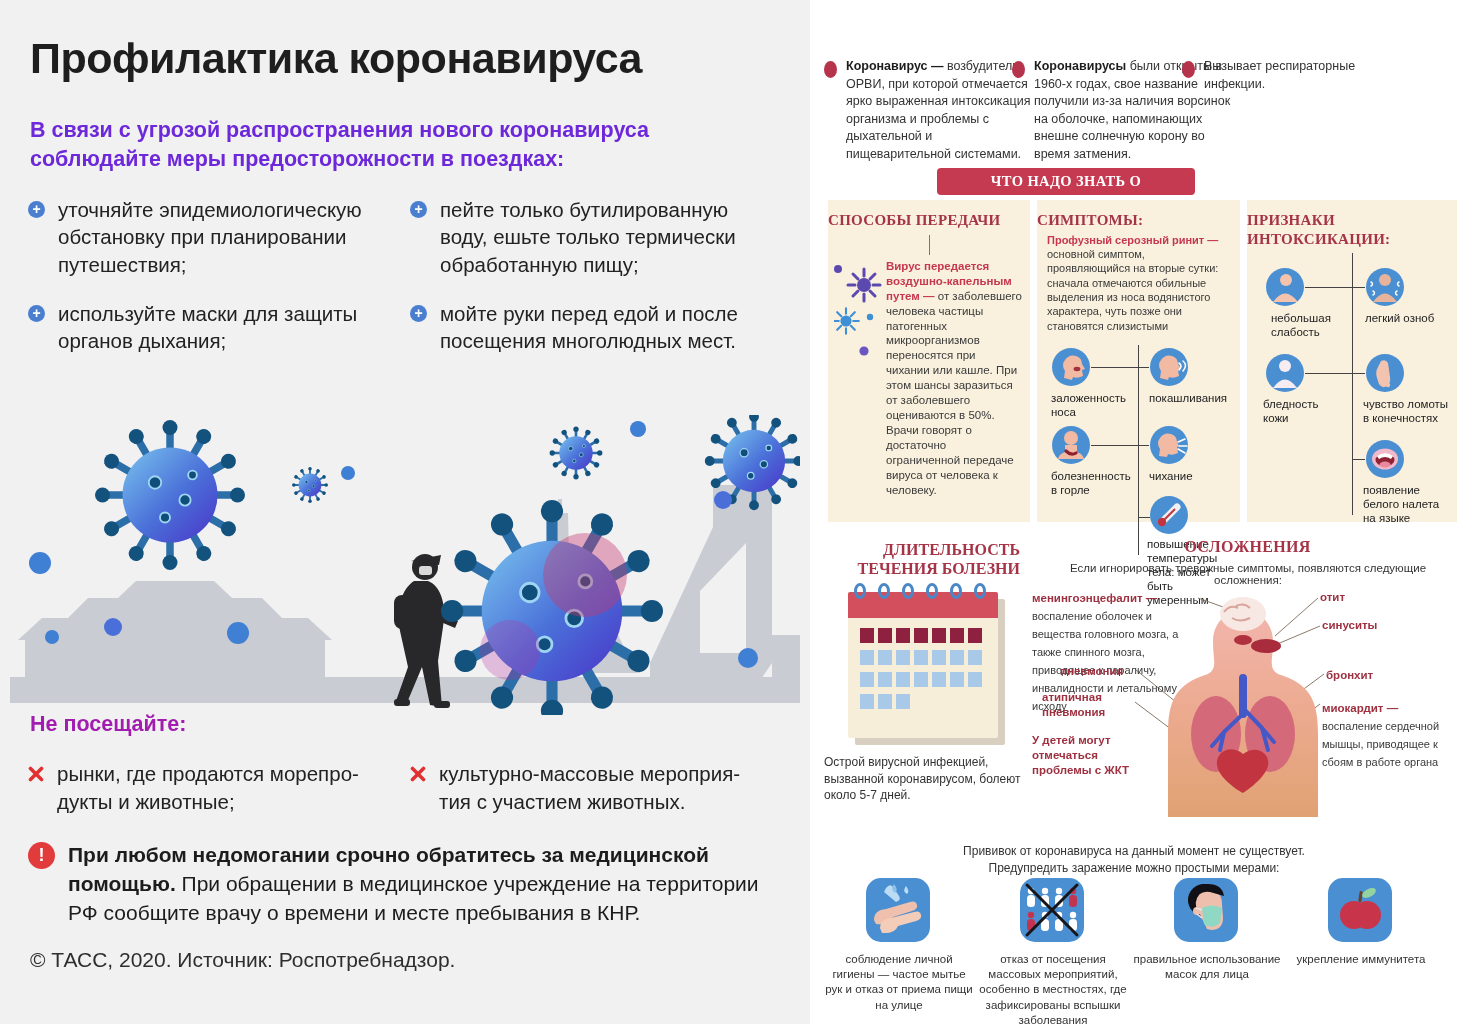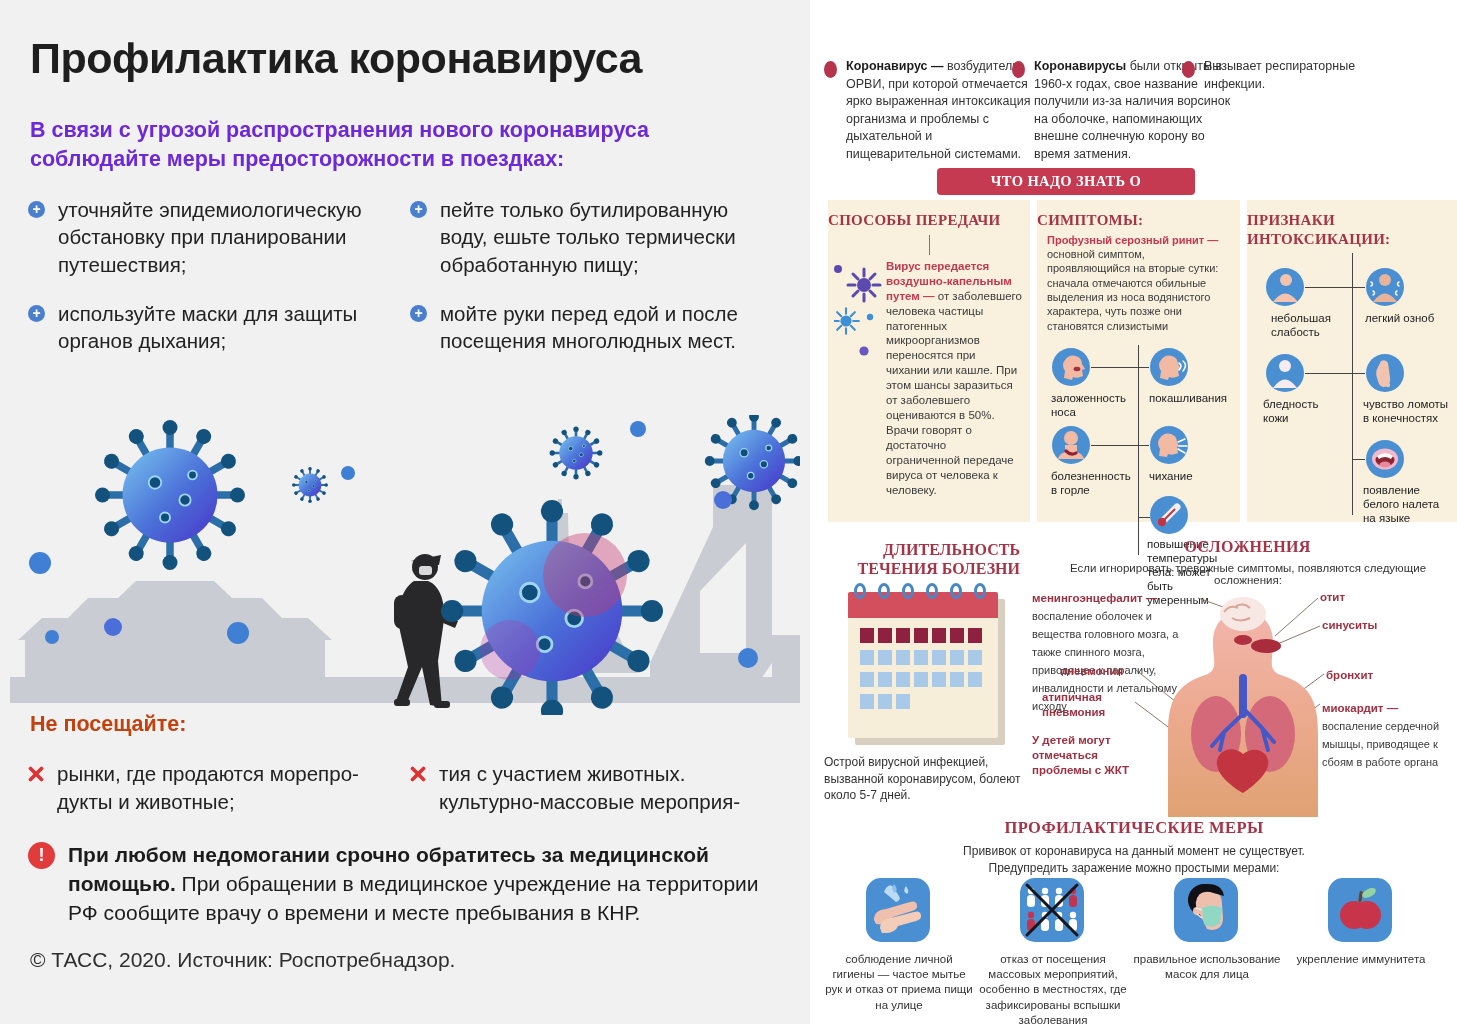--- a/index.html
+++ b/index.html
@@ -8,21 +8,21 @@
   .abs{position:absolute;}
   .serif{font-family:"Liberation Serif","DejaVu Serif",serif;}
 
   
   #left{position:absolute;left:0;top:0;width:810px;height:1024px;background:#f1f1f2;}
   .l-title{left:30px;top:34px;font-size:43px;font-weight:700;color:#1e1e1e;letter-spacing:-0.5px;}
   .l-intro{left:30px;top:116px;width:692px;font-size:21.5px;font-weight:700;line-height:1.33;color:#6d28d9;}
   .tip{display:flex;gap:13px;width:362px;font-size:20.5px;line-height:1.34;color:#222;}
   .tip-ic{flex:0 0 17px;width:17px;height:17px;margin-top:5px;border-radius:50%;background:#4a7fd0;
           color:#fff;font-size:14px;font-weight:700;line-height:17px;text-align:center;}
-  .l-avoid-title{left:30px;top:712px;font-size:21.5px;font-weight:700;color:#c2410c;}
+  .l-avoid-title{left:30px;top:712px;font-size:21.5px;font-weight:700;color:#a21caf;}
   .avoid{display:flex;gap:13px;font-size:20.5px;line-height:1.36;color:#222;}
   .avoid .ln{display:block;}
   .x-ic{flex:0 0 16px;margin-top:6px;}
   .warn-ic{left:28px;top:842px;width:27px;height:27px;border-radius:50%;background:#e23b3b;color:#fff;
            font-weight:700;font-size:18px;line-height:27px;text-align:center;}
   .l-warning{left:68px;top:840px;width:706px;font-size:21px;line-height:1.39;color:#1c1c1c;}
   .l-warning b{font-weight:700;}
   .l-footer{left:30px;top:948px;font-size:21px;color:#2e2e2e;}
 
   
@@ -199,22 +199,22 @@
         </span>
     </div>
     <div class="abs avoid" style="left:410px;top:760px;width:352px;">
       <svg class="x-ic" width="16" height="16" viewBox="0 0 16 16">
         <g stroke="#e03030" stroke-width="3.6" stroke-linecap="round">
             <line x1="2.5" y1="2.5" x2="13.5" y2="13.5"></line>
             <line x1="13.5" y1="2.5" x2="2.5" y2="13.5"></line>
           </g>
       </svg>
       <span>
+          <span class="ln">культурно-массовые мероприя-</span>
           <span class="ln">тия с участием животных.</span>
-          <span class="ln">культурно-массовые мероприя-</span>
         </span>
     </div>
 
     <div class="abs warn-ic">!</div>
     <div class="abs l-warning">
       <b>При любом недомогании срочно обратитесь за медицинской помощью.</b>
       <span>При обращении в медицинское учреждение на территории РФ сообщите врачу о времени и месте пребывания в КНР.</span>
     </div>
 
     <div class="abs l-footer">© ТАСС, 2020. Источник: Роспотребнадзор.</div>
@@ -425,21 +425,20 @@
     <div class="abs clabel" style="left:232px;top:690px;width:95px;">атипичная пневмония</div>
     <div class="abs clabel" style="left:222px;top:733px;width:112px;">У детей могут отмечаться проблемы с ЖКТ</div>
     <div class="abs clabel" style="left:510px;top:590px;width:60px;">отит</div>
     <div class="abs clabel" style="left:512px;top:618px;width:80px;">синуситы</div>
     <div class="abs clabel" style="left:516px;top:668px;width:80px;">бронхит</div>
     <div class="abs" style="left:512px;top:698px;width:135px;">
       <span class="clabel">миокардит —</span>
       <span class="ctext">воспаление сердечной мышцы, приводящее к сбоям в работе органа</span>
     </div>
 
-    <div class="abs prev-title">ПРОФИЛАКТИЧЕСКИЕ МЕРЫ</div>
     <div class="abs prev-sub" style="top:844px;">Прививок от коронавируса на данный момент не существует.</div>
     <div class="abs prev-sub" style="top:861px;">Предупредить заражение можно простыми мерами:</div>
 
     <div class="abs tile" style="left:56px;">
       <svg width="64" height="64" viewBox="0 0 64 64">
         <path d="M20,10 q4,-5 7,-1 l6,9 q2,3 -1,5 l-2,1 -12,-10 z" fill="#bcdcf5"></path>
         <path d="M28,6 q5,6 1,9 q-5,-3 -1,-9 Z" fill="#8fc1ea"></path>
         <path d="M40,8 q4,5 1,8 q-5,-3 -1,-8 Z" fill="#bcdcf5"></path>
         <path d="M8,42 q0,-10 12,-11 l24,-7 q6,-2 7,3 q1,4 -5,6 l-19,6 q-3,9 -17,7 z" fill="#eec0ad"></path>
         <path d="M14,50 q0,-9 11,-10 l23,-6 q6,-2 7,3 q1,4 -5,6 l-18,5 q-3,8 -16,7 z" fill="#f4cdb9"></path>

